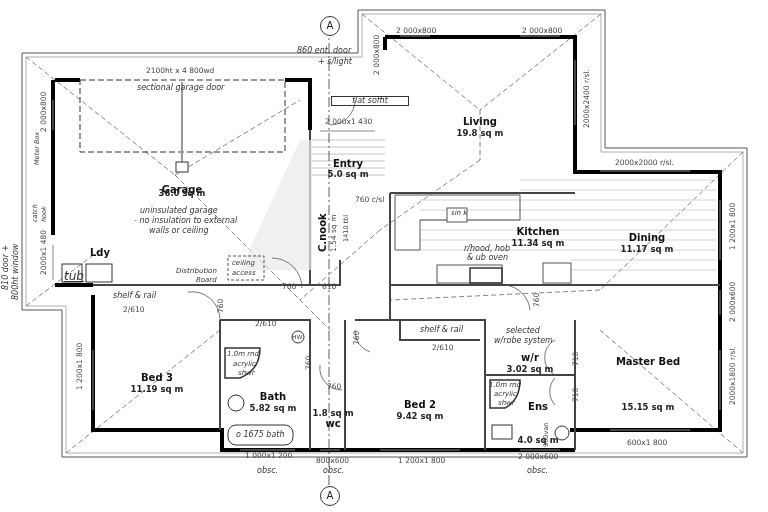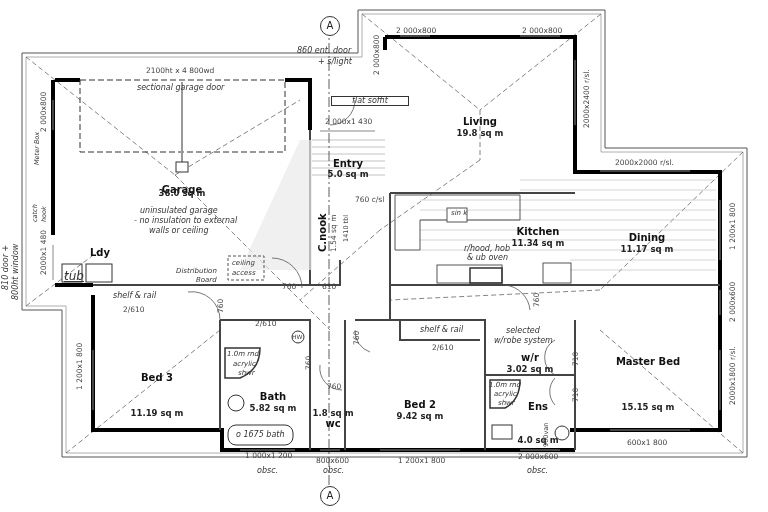--- a/index.html
+++ b/index.html
@@ -155,21 +155,21 @@
 <div class="lbl room" style="left:480px;top:117px;">Living</div>
 <div class="lbl area" style="left:480px;top:129px;">19.8 sq m</div>
 <div class="lbl room" style="left:538px;top:227px;">Kitchen</div>
 <div class="lbl area" style="left:538px;top:239px;">11.34 sq m</div>
 <div class="lbl room" style="left:647px;top:233px;">Dining</div>
 <div class="lbl area" style="left:647px;top:245px;">11.17 sq m</div>
 <div class="lbl room vert" style="left:318px;top:252px;transform:rotate(-90deg);">C.nook</div>
 <div class="lbl dim vert" style="left:330px;top:252px;">1.54 sq m</div>
 <div class="lbl room" style="left:84px;top:248px;padding-left:32px;">Ldy</div>
 <div class="lbl room" style="left:157px;top:373px;">Bed 3</div>
-<div class="lbl area" style="left:157px;top:385px;margin-top:24px;">11.19 sq m</div>
+<div class="lbl area" style="left:157px;top:385px;">11.19 sq m</div>
 <div class="lbl room" style="left:273px;top:392px;">Bath</div>
 <div class="lbl area" style="left:273px;top:404px;">5.82 sq m</div>
 <div class="lbl room" style="left:333px;top:419px;">wc</div>
 <div class="lbl area" style="left:333px;top:409px;">1.8 sq m</div>
 <div class="lbl room" style="left:420px;top:400px;">Bed 2</div>
 <div class="lbl area" style="left:420px;top:412px;">9.42 sq m</div>
 <div class="lbl room" style="left:530px;top:353px;">w/r</div>
 <div class="lbl area" style="left:530px;top:365px;">3.02 sq m</div>
 <div class="lbl room" style="left:538px;top:402px;">Ens</div>
 <div class="lbl area" style="left:538px;top:436px;">4.0 sq m</div>

